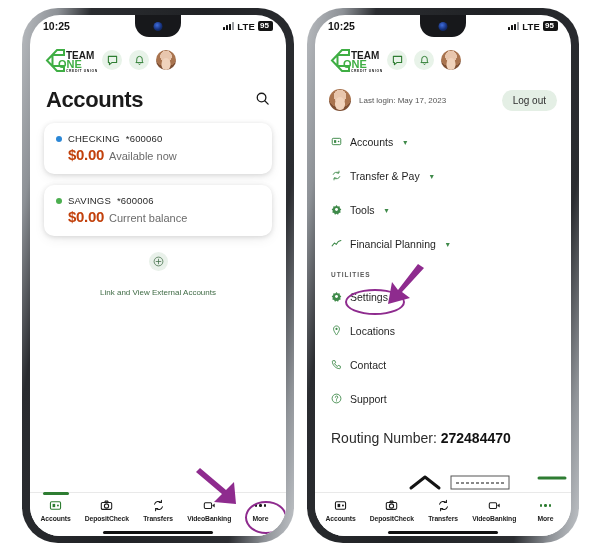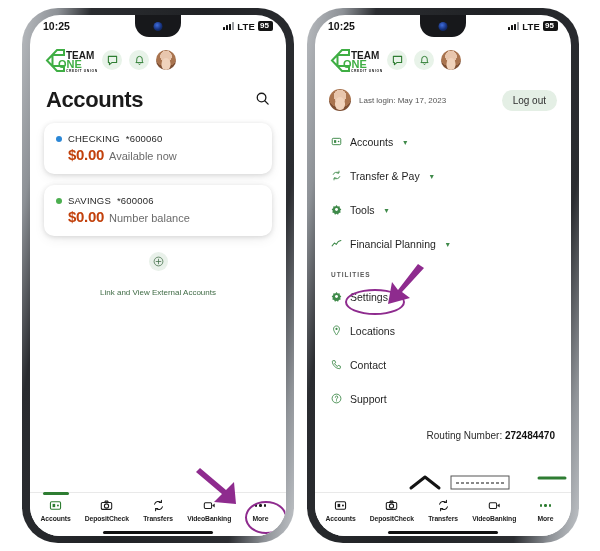--- a/index.html
+++ b/index.html
@@ -135,21 +135,21 @@
     display:flex; align-items:center; gap:8px;
     padding: 8px 0; position:relative;
   }
   .menu-label { font-size:10.5px; color:#1f1f1f; }
   .chev { color:#3f8a4a; font-size:8px; margin-left:2px; }
   .utilities-head {
     font-size:6.5px; font-weight:bold; letter-spacing:1px;
     color:#5a5a5a; padding: 10px 0 2px 0;
   }
   .routing {
-    text-align:right; font-size:10px; color:#2b2b2b;
+    text-align:left; font-size:14px; color:#2b2b2b;
     padding: 14px 0 0 0;
   }
   .routing b { font-weight:800; color:#111; }
 
   
   .scrollhint { position:absolute; left:0; right:0; bottom:44px; height:22px; }
 
   
   .bottomnav {
     position:absolute; left:0; right:0; bottom:0; height:44px;
@@ -254,21 +254,21 @@
           </div>
         </div>
         <div class="card">
           <div class="card-top">
             <span class="dot" style="background:#4caf50"></span>
             <span class="card-label">SAVINGS</span>
             <span class="card-num">*600006</span>
           </div>
           <div class="card-bot">
             <span class="amount">$0.00</span>
-            <span class="amount-sub">Number balance</span>
+            <span class="amount-sub">Current balance</span>
           </div>
         </div>
       </div>
 
       <div class="link-ext">
         <span class="plus-circle">
           <svg width="11" height="11" viewBox="0 0 16 16">
               <circle cx="8" cy="8" r="6.4" fill="none" stroke="#3f6b45" stroke-width="1.1"></circle>
               <path d="M8 4.6v6.8M4.6 8h6.8" stroke="#3f6b45" stroke-width="1.1" stroke-linecap="round"></path>
             </svg>

